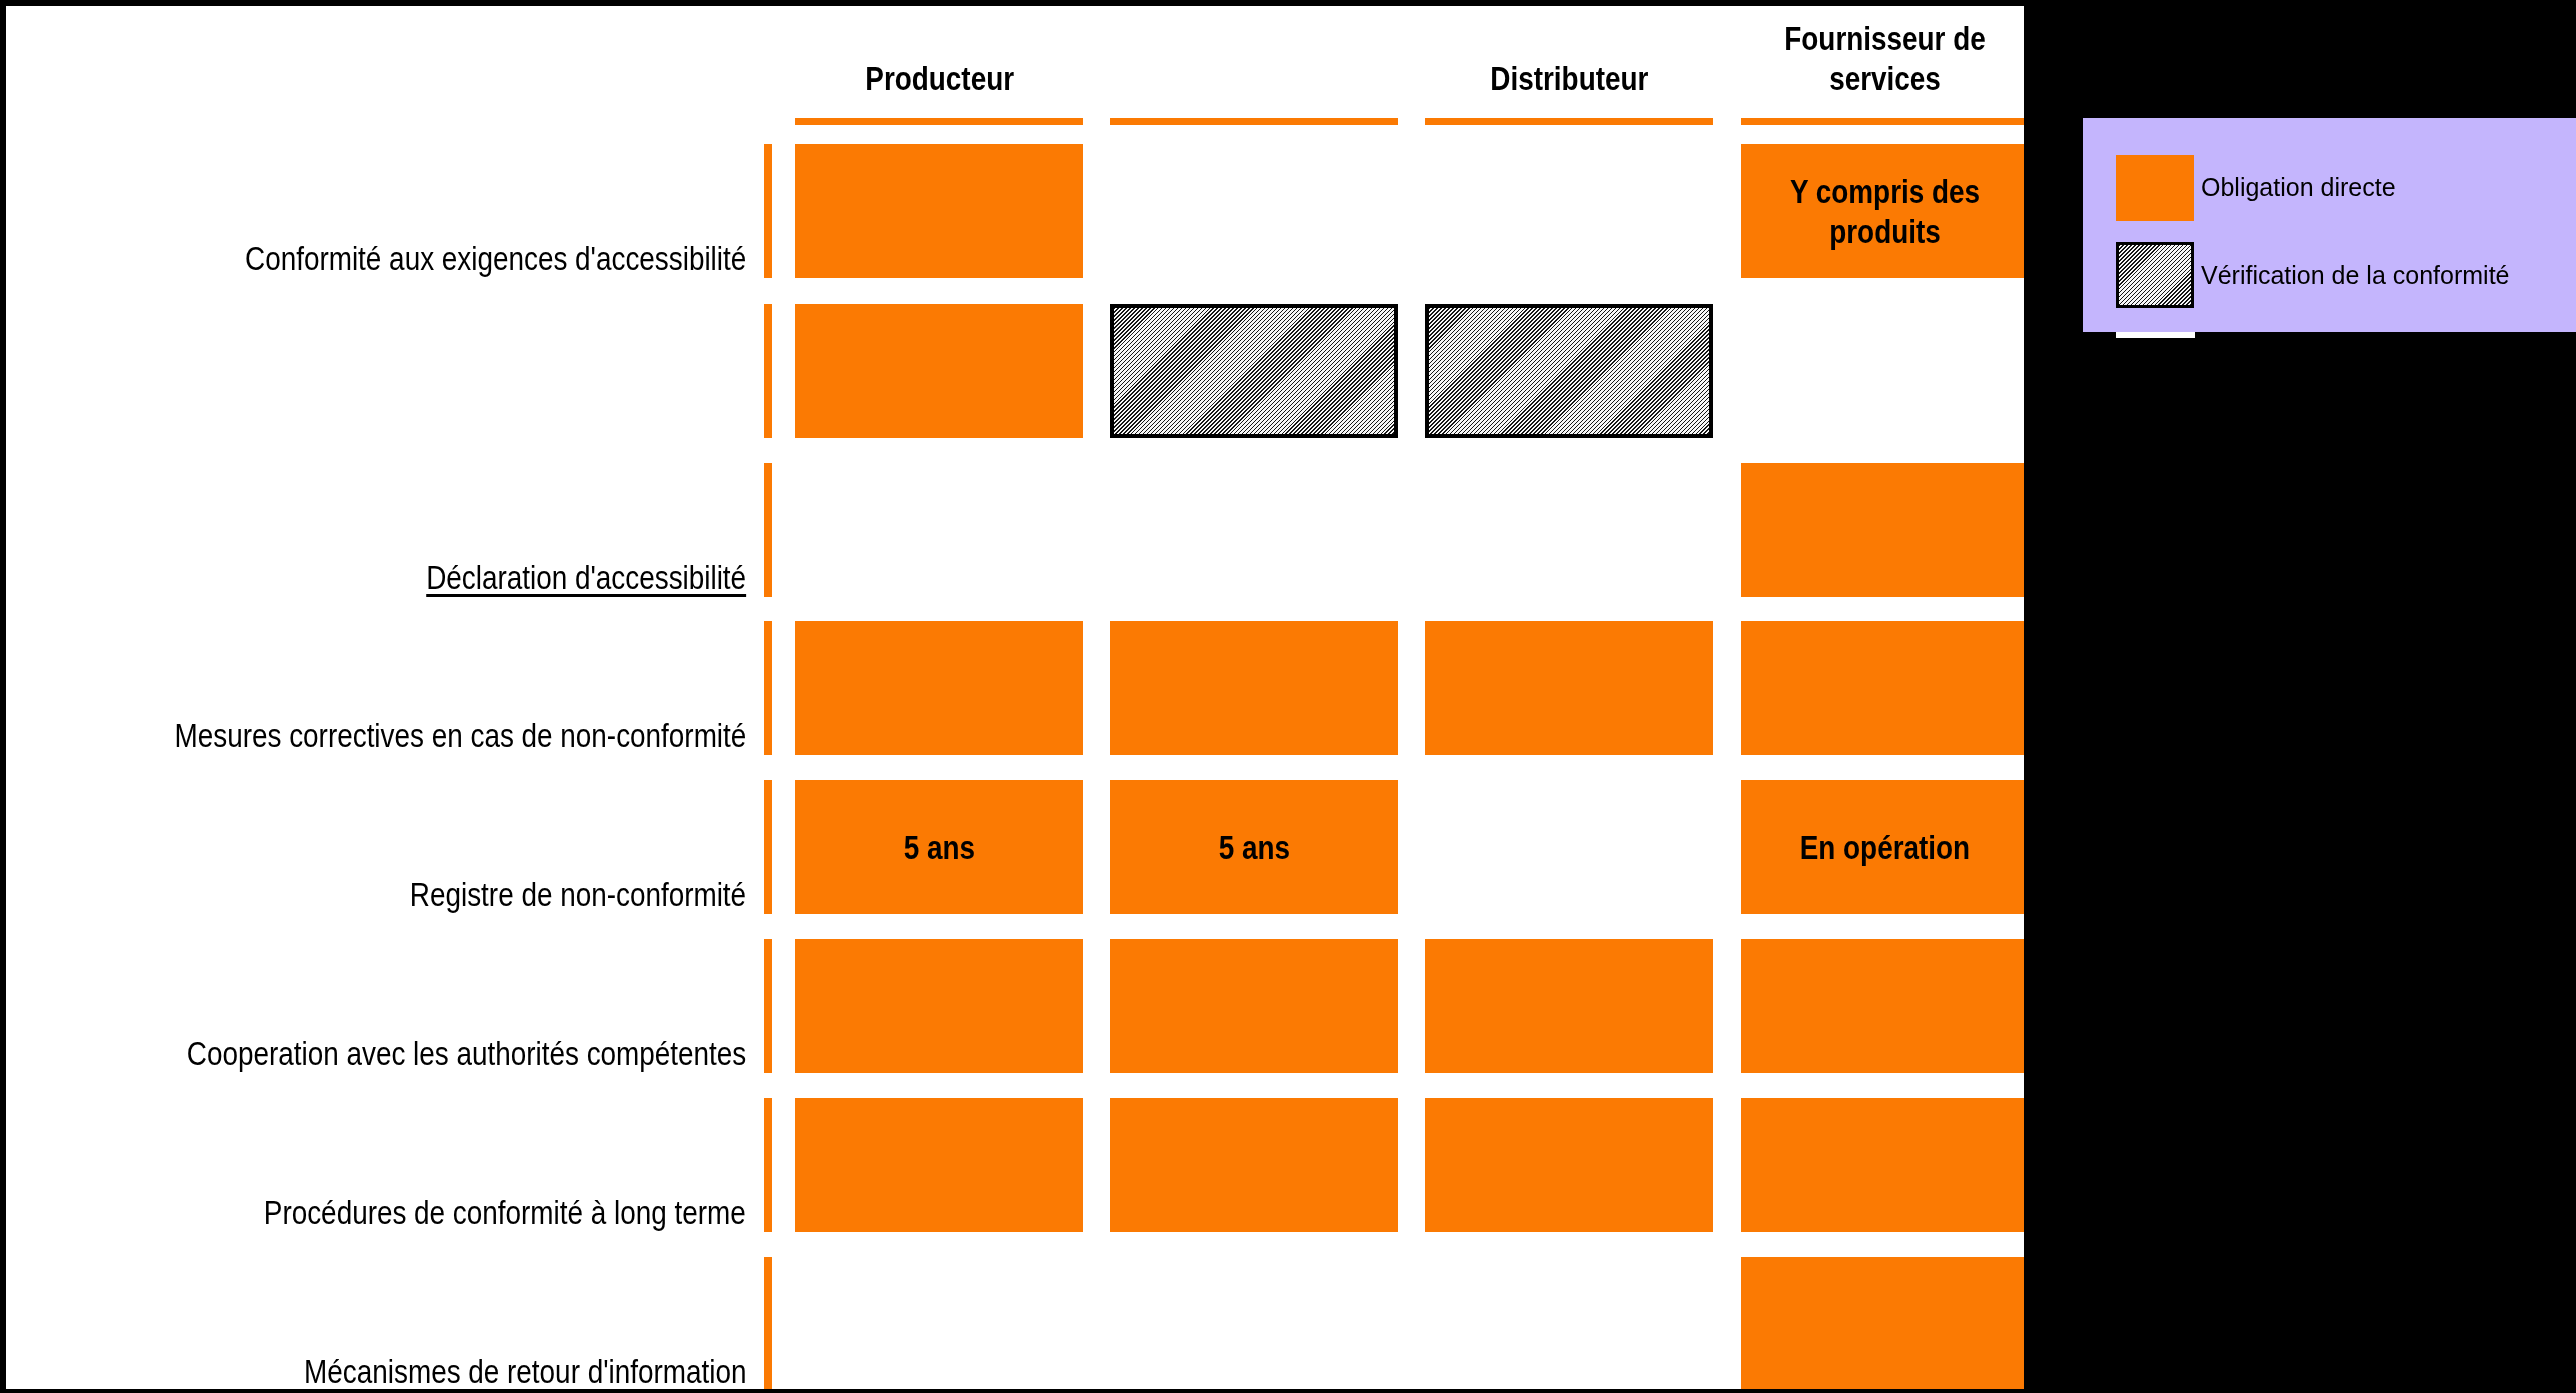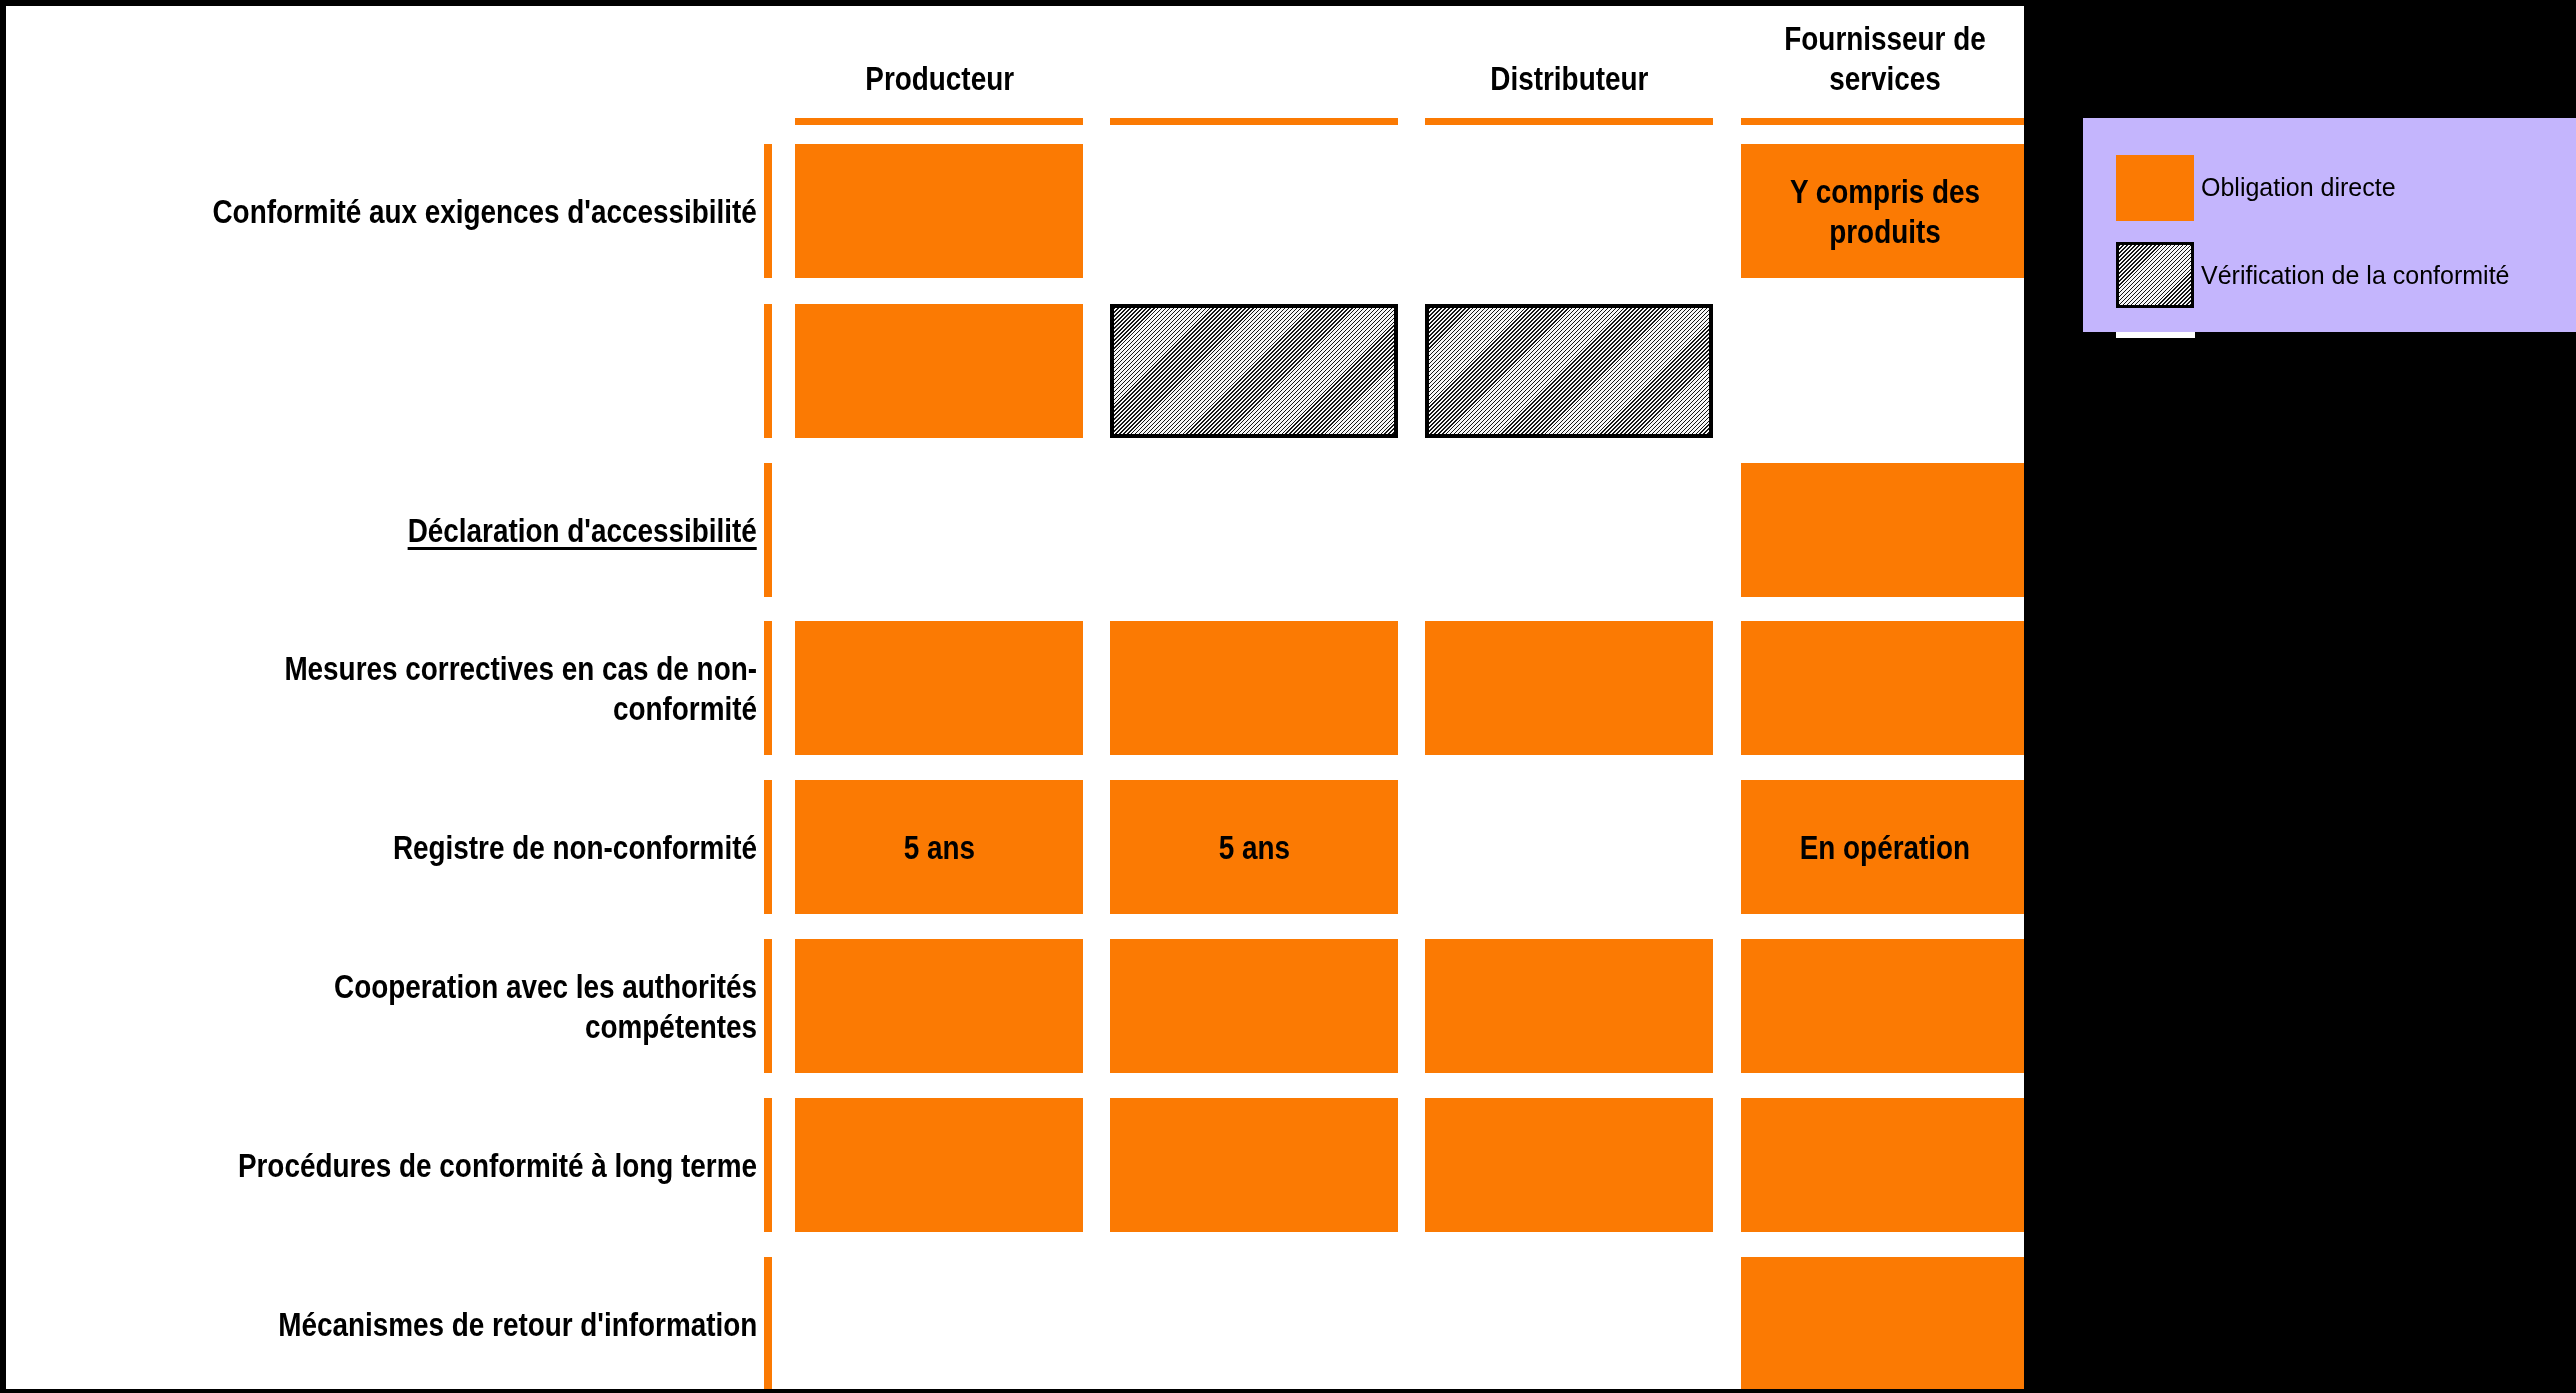--- a/index.html
+++ b/index.html
@@ -23,23 +23,23 @@
     font-weight: bold; font-size: 34px; line-height: 40px;
     color: #000; text-align: center;
   }
   .header-cell .condensed { transform: scaleX(0.82); transform-origin: 50% 100%; display: inline-block; }
   .header-underline {
     position: absolute; top: 112px; height: 7px; width: 288px;
     background: var(--accent);
   }
   
   .row-label {
-    position: absolute; left: 36px; width: 715px;
-    display: flex; align-items: center; justify-content: flex-end;
-    font-weight: bold; font-size: 34px; line-height: 40px;
+    position: absolute; left: 25px; width: 715px;
+    display: flex; align-items: flex-end; justify-content: flex-end;
+    font-weight: normal; font-size: 34px; line-height: 40px;
     color: #000; text-align: right;
   }
   .row-label .condensed {
     transform: scaleX(0.82); transform-origin: 100% 50%; display: inline-block;
   }
   .row-label .underlined {
     text-decoration: underline;
     text-decoration-thickness: 3.1px;
     text-underline-offset: 5.4px;
   }

